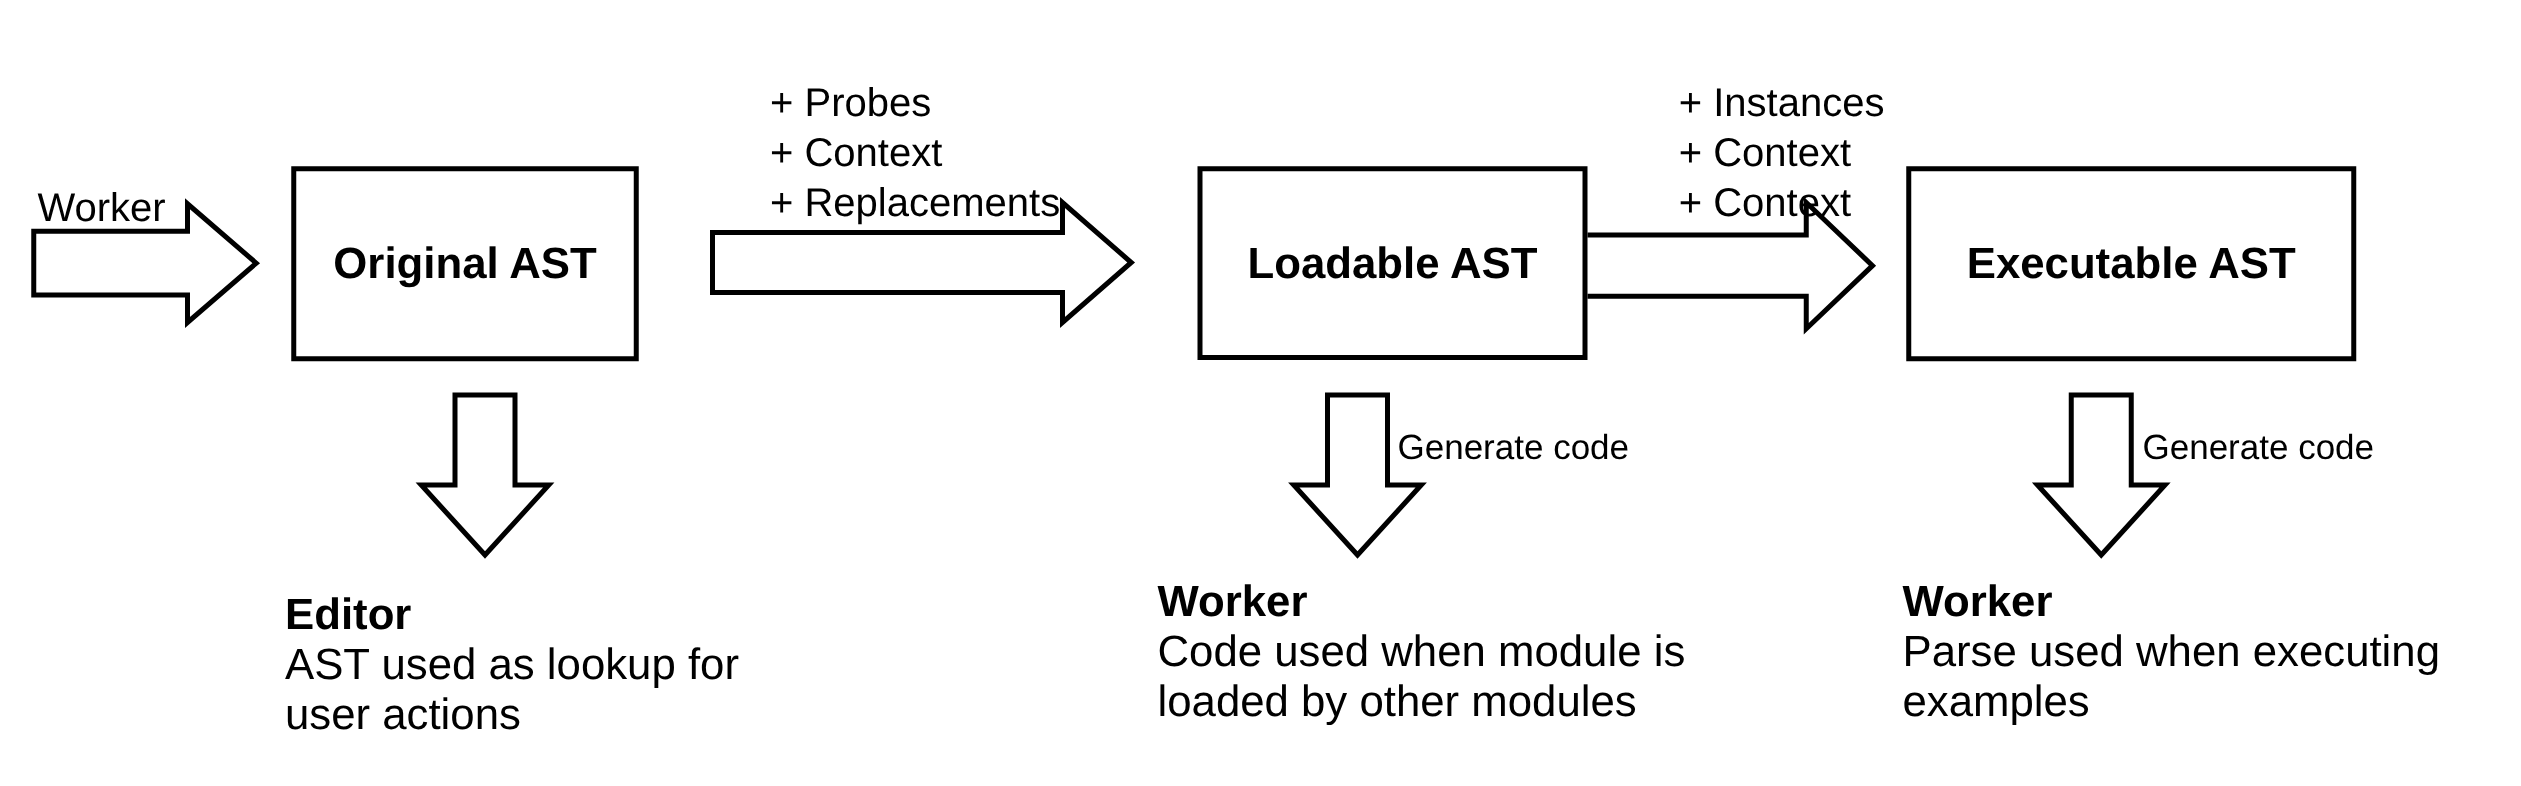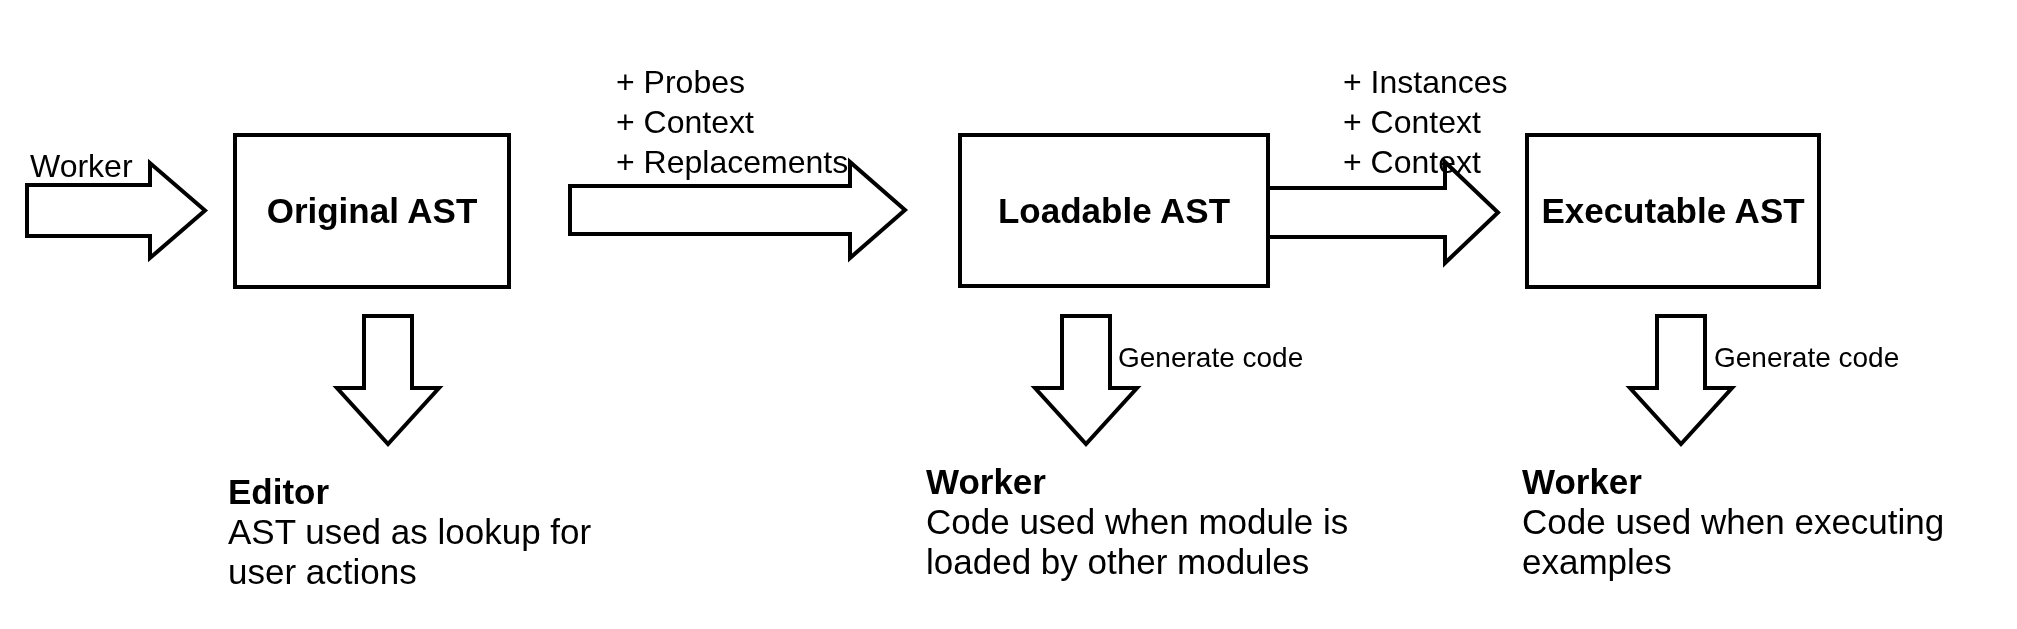--- a/index.html
+++ b/index.html
@@ -65,21 +65,21 @@
     font-size: 35px;
     line-height: 40px;
     white-space: nowrap;
   }
   .output-block .title {
     font-weight: bold;
   }
   
   #box-original   { left: 233px;  top: 133px; width: 278px; height: 156px; }
   #box-loadable   { left: 930px;  top: 133px; width: 312px; height: 155px; margin-left: 28px; }
-  #box-executable { left: 1525px; top: 133px; width: 296px; height: 156px; }
+  #box-executable { left: 1525px; top: 133px; width: 360px; height: 156px; }
   
   #parse-label      { left: 30px;   top: 146px; }
   #plus-list-1      { left: 570px;  top: 62px;  }
   #plus-list-2      { left: 1297px; top: 62px;  }
   #gen-code-1       { left: 1118px; top: 339px; }
   #gen-code-2       { left: 1714px; top: 339px; }
   #output-editor    { left: 228px;  top: 472px; }
   #output-worker-1  { left: 926px;  top: 462px; }
   #output-worker-2  { left: 1522px; top: 462px; }
 </style>
@@ -133,17 +133,17 @@
   </div>
 
   <div class="output-block" id="output-worker-1">
     <div class="title">Worker</div>
     <div>Code used when module is</div>
     <div>loaded by other modules</div>
   </div>
 
   <div class="output-block" id="output-worker-2">
     <div class="title">Worker</div>
-    <div>Code used when executing</div>
+    <div>Parse used when executing</div>
     <div>examples</div>
   </div>
 
 </div>
 
 </body></html>

